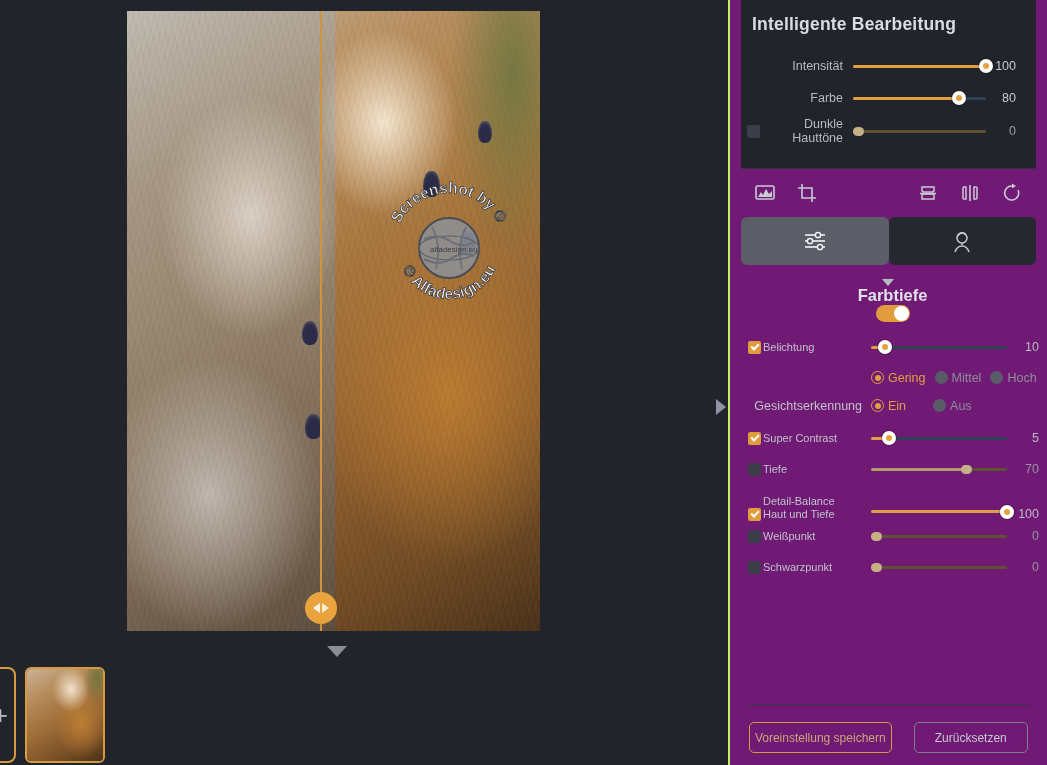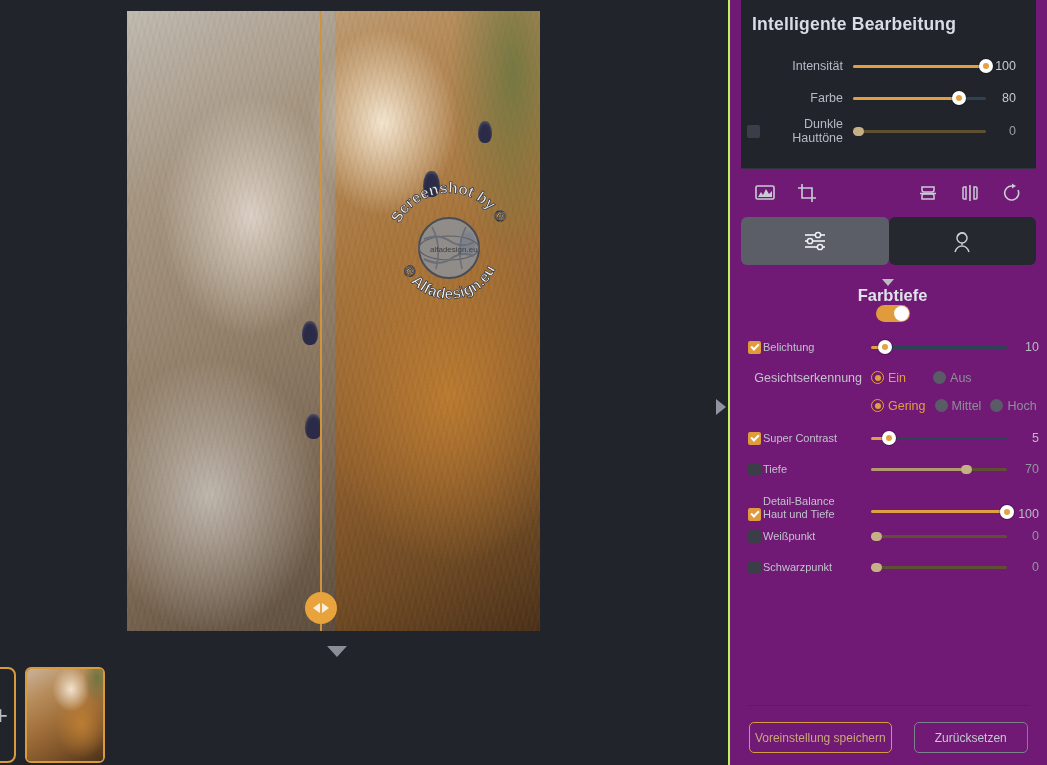--- a/index.html
+++ b/index.html
@@ -464,51 +464,51 @@
     <div class="adj-slider">
       <div class="slider">
         <div class="track"></div>
         <div class="fill" style="width:10%"></div>
         <div class="knob" style="left:10%"></div>
       </div>
     </div>
     <div class="adj-val">10</div>
   </div>
 
-  <div class="radio-row">
-    <span class="inline-label">Gesichtserkennung</span>
-    <div class="rgroup">
-      <span class="radio" style="margin-right:22px;">
-        <span class="rdot on"></span>
-        <span class="rlabel on">Ein</span>
-      </span>
-      <span class="radio">
-        <span class="rdot"></span>
-        <span class="rlabel">Aus</span>
-      </span>
-    </div>
-  </div>
-
   <div class="radio-row indent">
     <div class="rgroup">
       <span class="radio">
         <span class="rdot on"></span>
         <span class="rlabel on">Gering</span>
       </span>
       <span class="radio">
         <span class="rdot"></span>
         <span class="rlabel">Mittel</span>
       </span>
       <span class="radio">
         <span class="rdot"></span>
         <span class="rlabel">Hoch</span>
       </span>
     </div>
   </div>
 
+  <div class="radio-row">
+    <span class="inline-label">Gesichtserkennung</span>
+    <div class="rgroup">
+      <span class="radio" style="margin-right:22px;">
+        <span class="rdot on"></span>
+        <span class="rlabel on">Ein</span>
+      </span>
+      <span class="radio">
+        <span class="rdot"></span>
+        <span class="rlabel">Aus</span>
+      </span>
+    </div>
+  </div>
+
   <div class="adj">
     <div class="adj-check">
       <span class="cbx on"></span>
     </div>
     <div class="adj-label">Super Contrast</div>
     <div class="adj-slider">
       <div class="slider">
         <div class="track"></div>
         <div class="fill" style="width:13%"></div>
         <div class="knob" style="left:13%"></div>

